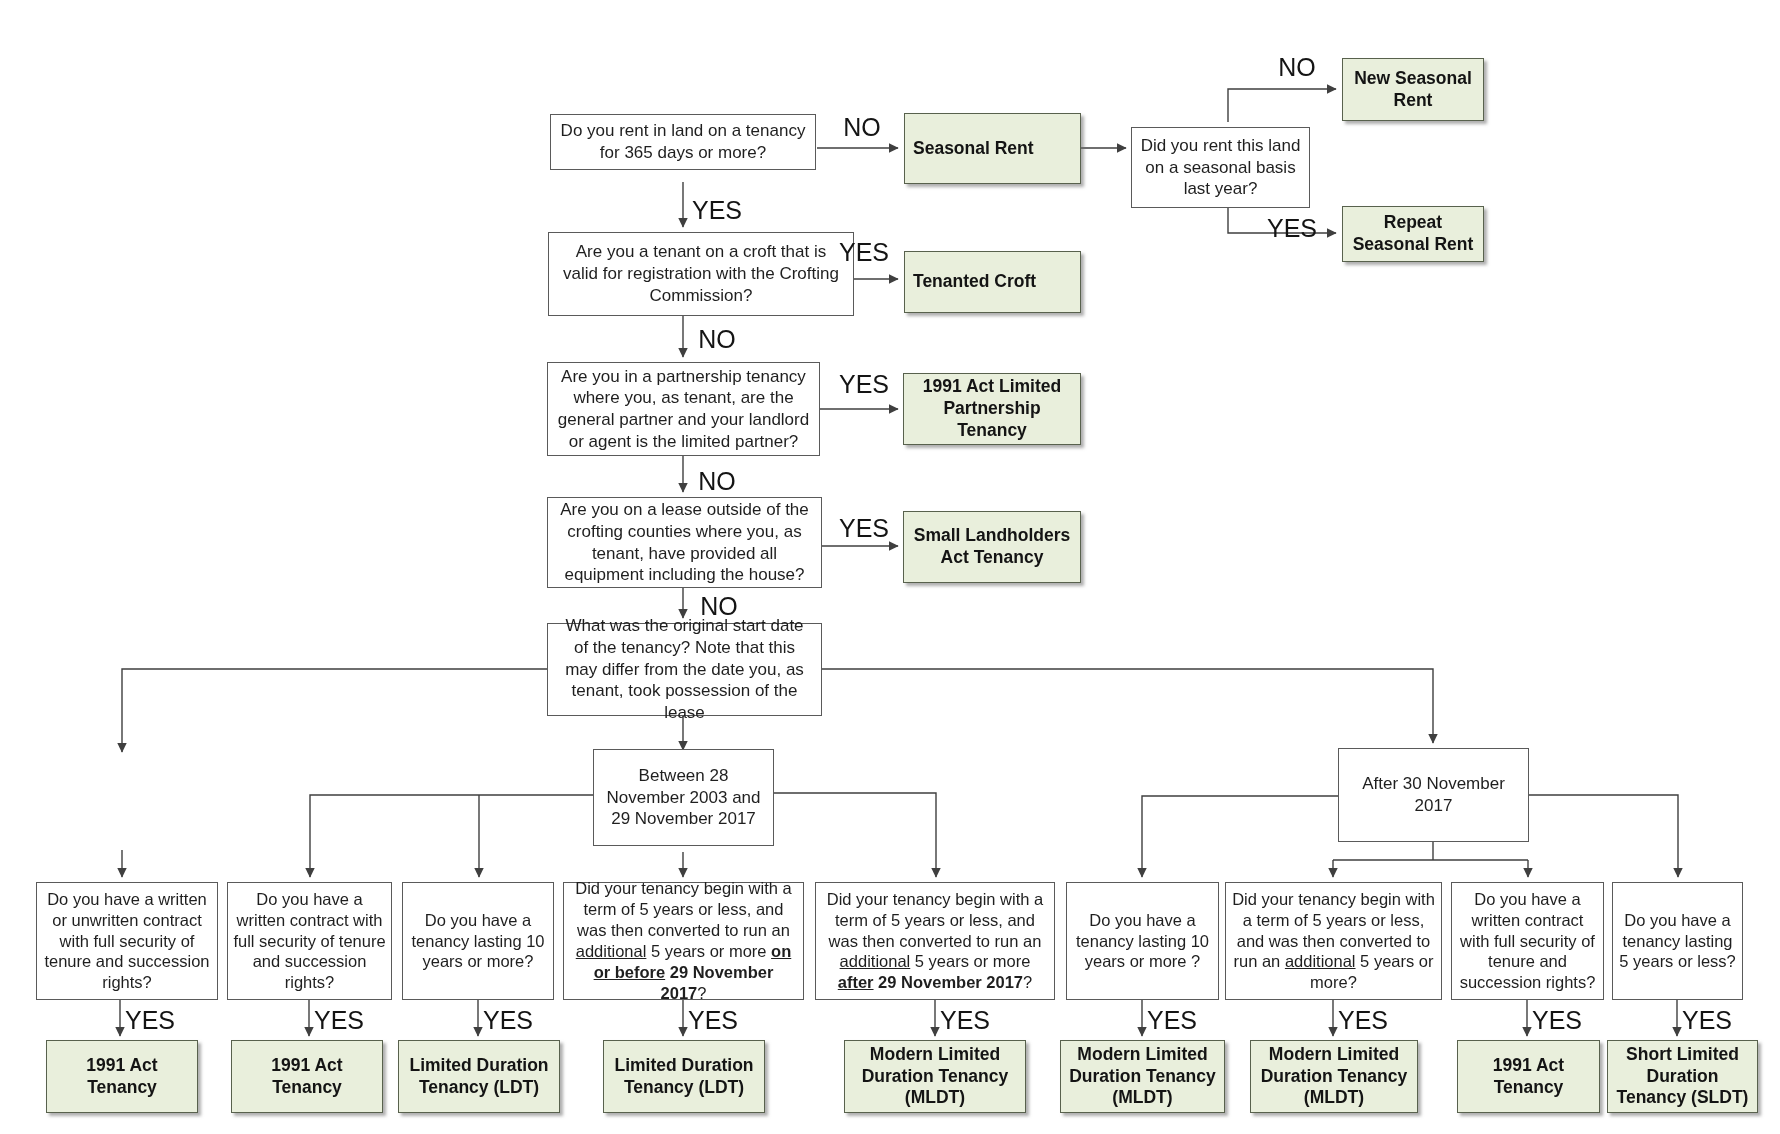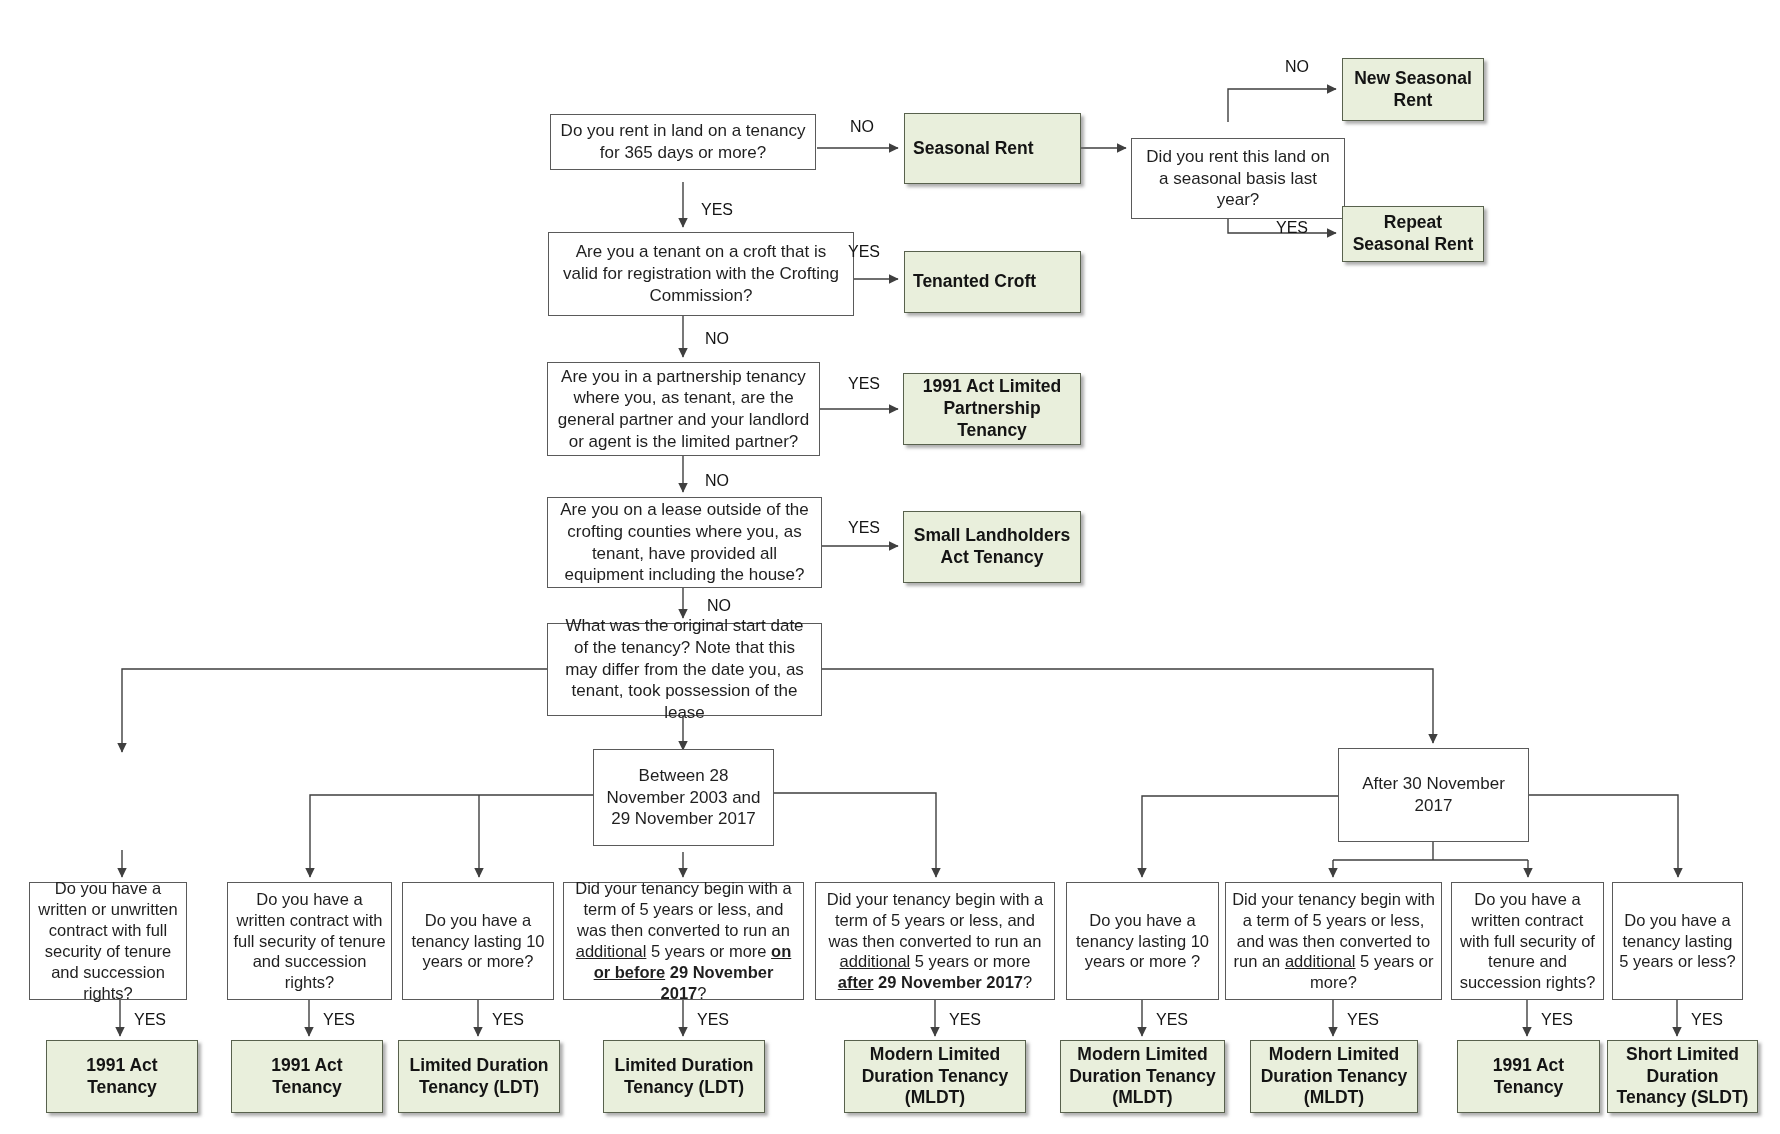--- a/index.html
+++ b/index.html
@@ -20,21 +20,21 @@
     background:#ffffff;display:flex;align-items:center;justify-content:flex-start;
     text-align:center;font-size:17px;line-height:1.28;padding:2px 8px;
   }
   .bq{font-size:16.5px;padding:2px 5px;line-height:1.27;}
   .green{
     background:var(--node-green);border:1.8px solid var(--node-green-border);
     font-weight:bold;font-size:17.5px;line-height:1.25;
     box-shadow:3px 3px 3px rgba(110,110,110,0.55);color:#141414;
   }
   .lbl{
-    position:absolute;transform:translate(-50%,-50%);font-size:16px;color:#141414;
+    position:absolute;transform:translate(-50%,-50%);font-size:25px;color:#141414;
     white-space:nowrap;
   }
   .useg{text-decoration:underline;}
   .buseg{font-weight:bold;text-decoration:underline;}
   .bseg{font-weight:bold;}
 </style>
 </head>
 <body>
 
 <div id="canvas">
@@ -110,38 +110,38 @@
   <div class="box green" style="left:904px;top:251px;width:177px;height:62px">
       <span>Tenanted Croft</span>
     </div>
   <div class="box green" style="left:903px;top:373px;width:178px;height:72px">
       <span>1991 Act Limited Partnership Tenancy</span>
     </div>
   <div class="box green" style="left:903px;top:511px;width:178px;height:72px">
       <span>Small Landholders Act Tenancy</span>
     </div>
 
-  <div class="box" style="left:1131px;top:138px;width:214px;height:81px">
+  <div class="box" style="left:1131px;top:127px;width:179px;height:81px">
       <span>Did you rent this land on a seasonal basis last year?</span>
     </div>
   <div class="box green" style="left:1342px;top:58px;width:142px;height:63px">
       <span>New Seasonal Rent</span>
     </div>
   <div class="box green" style="left:1342px;top:206px;width:142px;height:56px">
       <span>Repeat Seasonal Rent</span>
     </div>
 
   <div class="box" style="left:593px;top:749px;width:181px;height:97px">
       <span>Between 28 November 2003 and 29 November 2017</span>
     </div>
   <div class="box" style="left:1338px;top:748px;width:191px;height:94px">
       <span>After 30 November 2017</span>
     </div>
 
-  <div class="box bq" style="left:29px;top:882px;width:158px;height:118px">
+  <div class="box bq" style="left:36px;top:882px;width:182px;height:118px">
       <span>Do you have a written or unwritten contract with full security of tenure and succession rights?</span>
     </div>
   <div class="box bq" style="left:227px;top:882px;width:165px;height:118px">
       <span>Do you have a written contract with full security of tenure and succession rights?</span>
     </div>
   <div class="box bq" style="left:402px;top:882px;width:152px;height:118px">
       <span>Do you have a tenancy lasting 10 years or more?</span>
     </div>
   <div class="box bq" style="left:563px;top:882px;width:241px;height:118px">
     <span><span>Did your tenancy begin with a term of 5 years or less, and was then converted to run an </span><span class="useg">additional</span><span> 5 years or more </span><span class="buseg">on or before</span><span class="bseg"> 29 November 2017</span><span>?</span></span>

